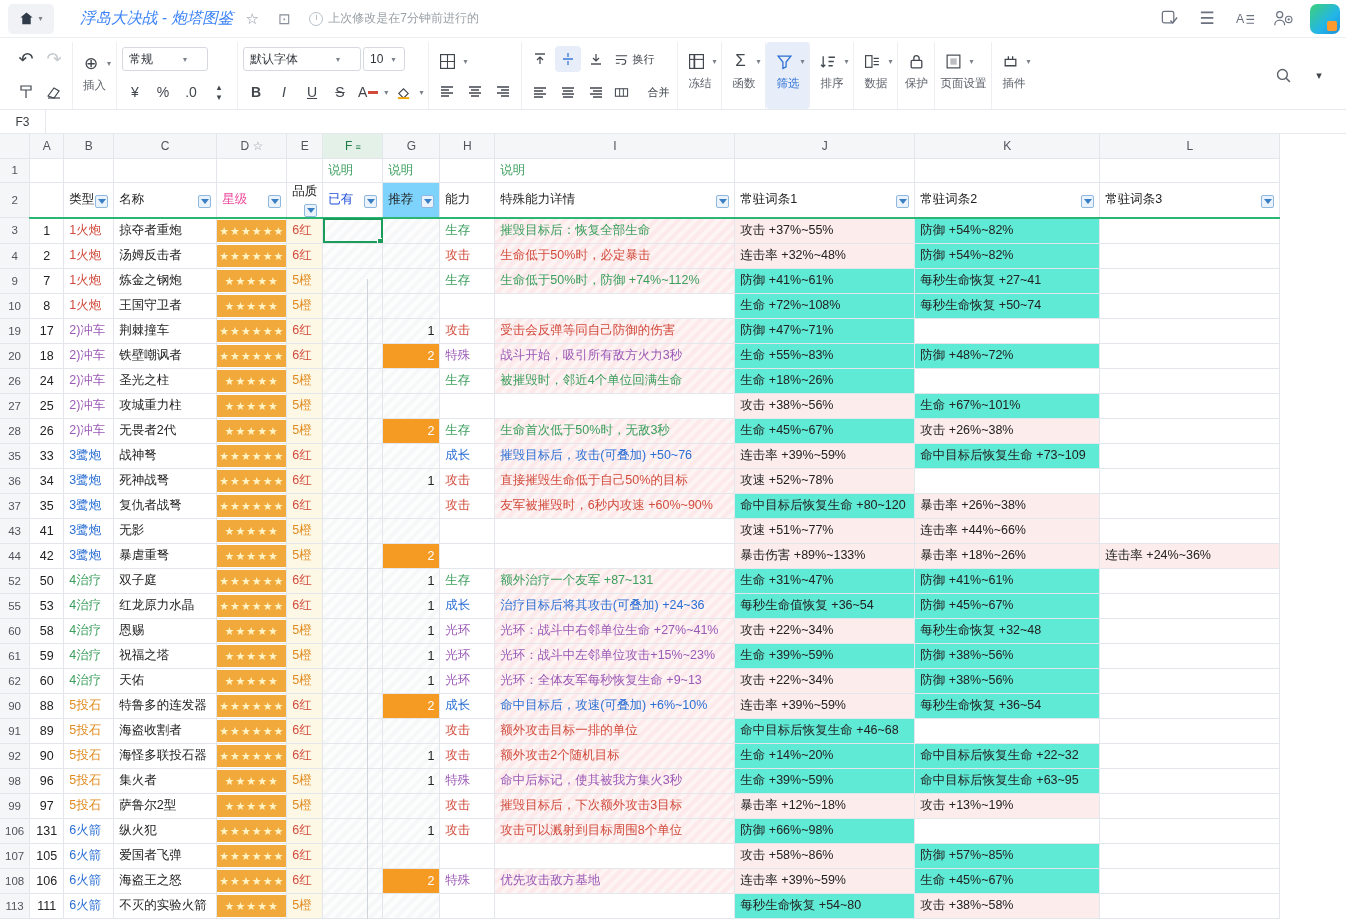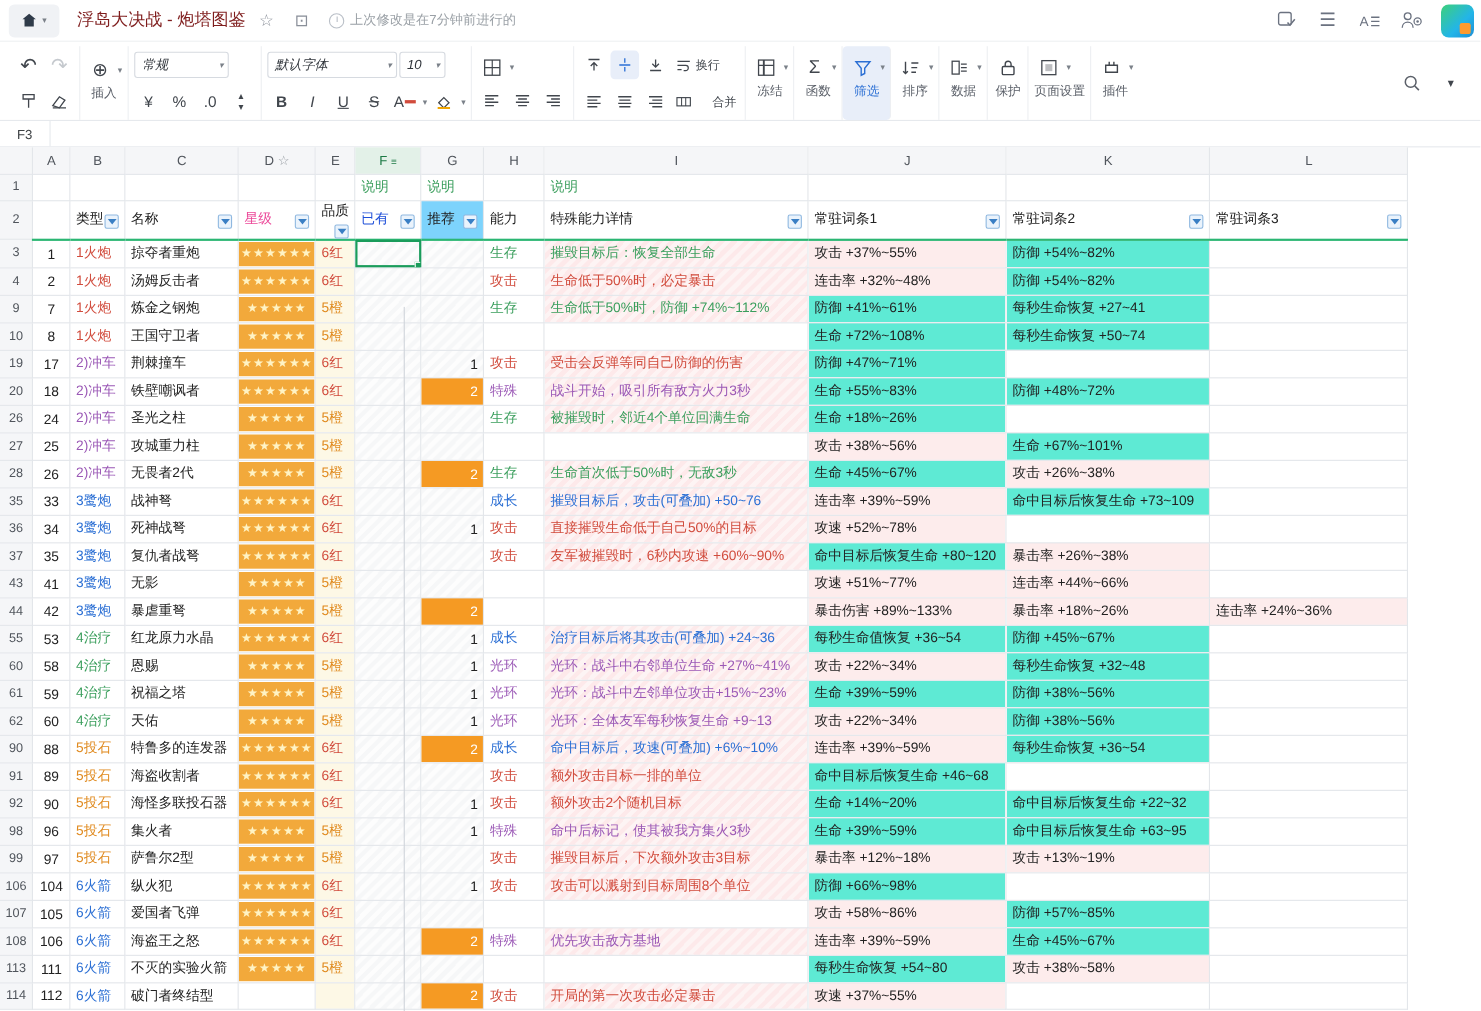--- a/index.html
+++ b/index.html
@@ -25,23 +25,24 @@
     width: 46px; height: 30px;
     margin-left: 8px;
     border-radius: 5px;
     background: #f0f2f5;
     display: flex; align-items: center; justify-content: center;
     gap: 3px;
     cursor: pointer;
   }
   .doc-title {
     font-size: 15.5px;
-    color: #7f1d1d;
-    margin-left: 16px;
+    color: #3b82f6;
+    margin-left: 26px;
     white-space: nowrap;
+    font-style: italic;
   }
   .tb-icon {
     width: 26px; height: 26px;
     display: flex; align-items: center; justify-content: center;
     color: #8a8f99;
     font-size: 15px;
     cursor: pointer;
     margin-left: 6px;
   }
   .savestate {
@@ -104,25 +105,24 @@
   }
   .ricon.disabled { color: #c5c9ce; }
   .ricon.active { background: #e8eef9; color: #2b6fd4; }
   .caret { font-size: 8px; color: #7b8189; margin-left: 1px; }
   .sel {
     height: 24px;
     border: 1px solid #d6dae0;
     border-radius: 3px;
     font-size: 12px;
     display: flex; align-items: center;
-    padding: 0 4px 0 6px;
+    padding: 0 20px 0 6px;
     background: #fff;
     cursor: pointer;
     color: #30353b;
-    font-style: italic;
   }
   .sel .caret { margin-left: auto; padding-left: 8px; }
   .vstack-label {
     font-size: 11.5px; color: #5b6069; text-align: center; line-height: 14px;
   }
   .ribbon-right { margin-left: auto; display: flex; align-items: center; gap: 10px; padding-right: 6px; }
   
   .formulabar {
     height: 24px;
     display: flex; align-items: flex-end;
@@ -837,20 +837,37 @@
           <td class="bg-lyel"><span class="c-orange">5橙</span></td>
           <td class="bg-stripe2"></td>
           <td class="cell-right bg-orange-strong" style="color: rgb(255, 255, 255);">2</td>
           <td></td>
           <td class=" "></td>
           <td class="bg-pink">暴击伤害 +89%~133%</td>
           <td class="bg-pink">暴击率 +18%~26%</td>
           <td class="bg-pink">连击率 +24%~36%</td>
         </tr>
         <tr>
+          <td class="rowhdr">52</td>
+          <td class="cell-center">50</td>
+          <td class="c-green">4治疗</td>
+          <td>双子庭</td>
+          <td>
+            <span class="stars">★★★★★★</span>
+          </td>
+          <td class="bg-lyel"><span class="c-red">6红</span></td>
+          <td class="bg-stripe2"></td>
+          <td class="cell-right bg-stripe2">1</td>
+          <td class="c-green">生存</td>
+          <td class="c-green bg-stripe">额外治疗一个友军 +87~131</td>
+          <td class="bg-green">生命 +31%~47%</td>
+          <td class="bg-green">防御 +41%~61%</td>
+          <td></td>
+        </tr>
+        <tr>
           <td class="rowhdr">55</td>
           <td class="cell-center">53</td>
           <td class="c-green">4治疗</td>
           <td>红龙原力水晶</td>
           <td>
             <span class="stars">★★★★★★</span>
           </td>
           <td class="bg-lyel"><span class="c-red">6红</span></td>
           <td class="bg-stripe2"></td>
           <td class="cell-right bg-stripe2">1</td>
@@ -991,21 +1008,21 @@
           <td class="bg-stripe2"></td>
           <td class="cell-right bg-stripe2"></td>
           <td class="c-red">攻击</td>
           <td class="c-red bg-stripe">摧毁目标后，下次额外攻击3目标</td>
           <td class="bg-pink">暴击率 +12%~18%</td>
           <td class="bg-pink">攻击 +13%~19%</td>
           <td></td>
         </tr>
         <tr>
           <td class="rowhdr">106</td>
-          <td class="cell-center">104</td>
+          <td class="cell-center">131</td>
           <td class="c-blue">6火箭</td>
           <td>纵火犯</td>
           <td>
             <span class="stars">★★★★★★</span>
           </td>
           <td class="bg-lyel"><span class="c-red">6红</span></td>
           <td class="bg-stripe2"></td>
           <td class="cell-right bg-stripe2">1</td>
           <td class="c-red">攻击</td>
           <td class="c-red bg-stripe">攻击可以溅射到目标周围8个单位</td>

